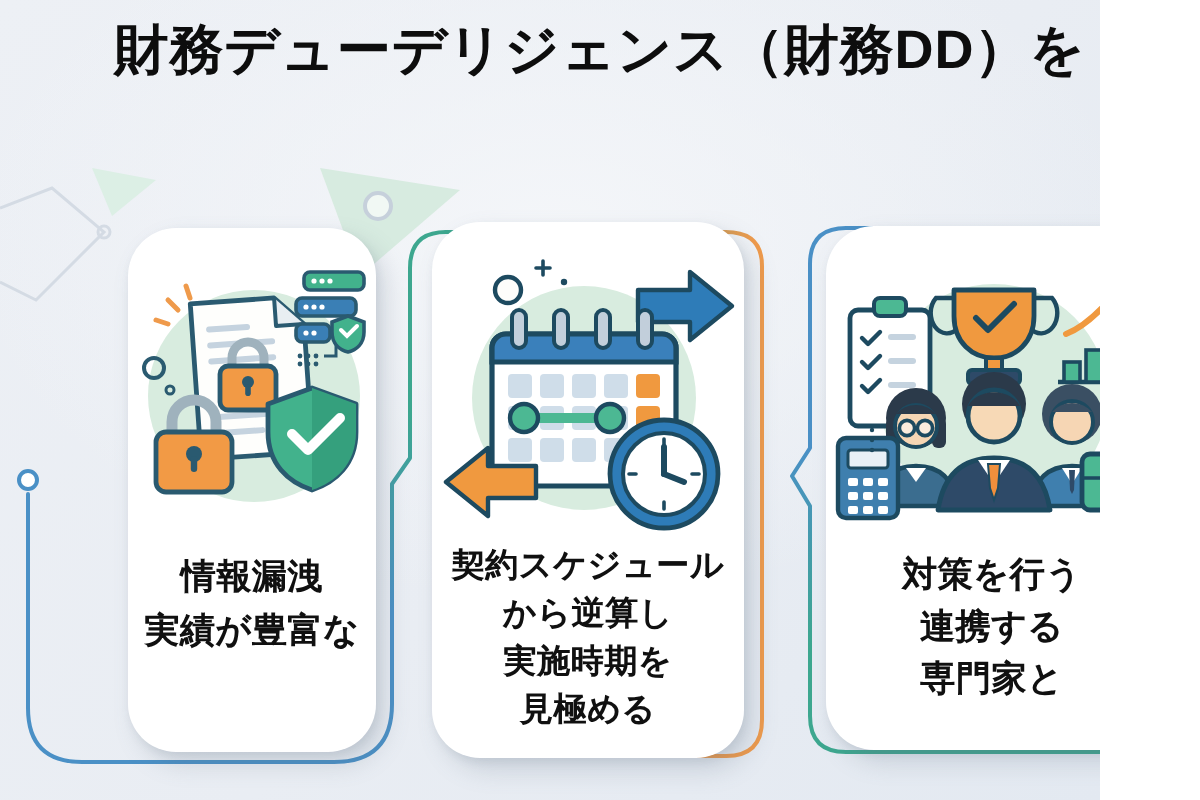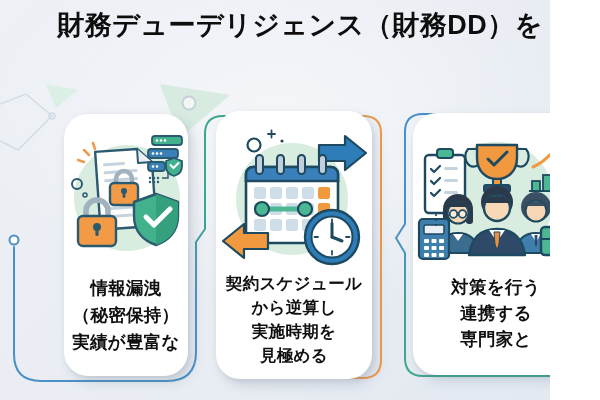--- a/index.html
+++ b/index.html
@@ -150,21 +150,20 @@
             <circle cx="90" cy="60" r="1.2"></circle>
             <circle cx="94" cy="60" r="1.2"></circle>
         </g>
         <path d="M 104 50 v 6 h -6" fill="none" stroke="#2a5a70" stroke-width="1.5"></path>
       </g>
       <circle cx="13" cy="62" r="5" fill="none" stroke="#2a5a70" stroke-width="2"></circle>
       <circle cx="21" cy="73" r="2" fill="none" stroke="#2a5a70" stroke-width="1.5"></circle>
     </svg>
     <div class="caption">
       <span>情報漏洩</span>
-      <span>（秘密保持）</span>
       <span>実績が豊富な</span>
     </div>
   </div>
 
   <div class="card card-2">
     <svg class="illu" width="156" height="152" viewBox="0 0 156 152">
       <circle cx="76" cy="80" r="56" fill="#d8ecdf"></circle>
       <g>
         <path d="M 103 26 h 26 v -9 l 21 17 l -21 17 v -9 h -26 z" fill="#2e7cb8" stroke="#1d4a60" stroke-width="2.2" stroke-linejoin="round"></path>
       </g>

